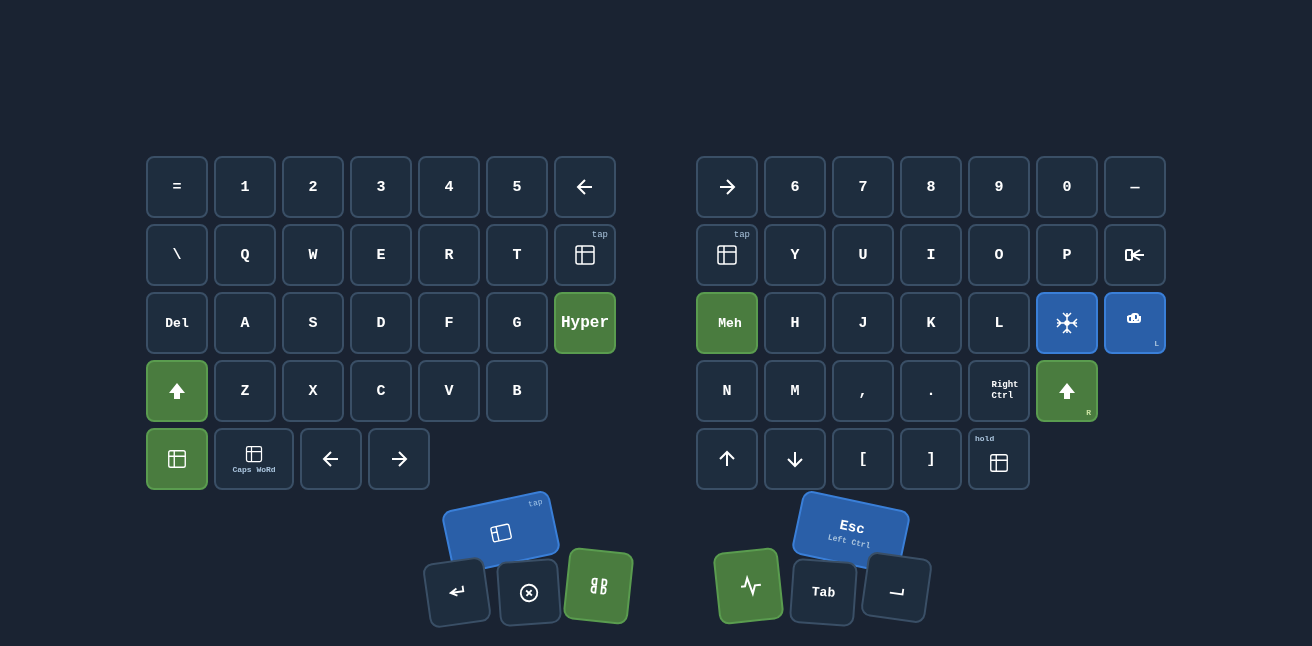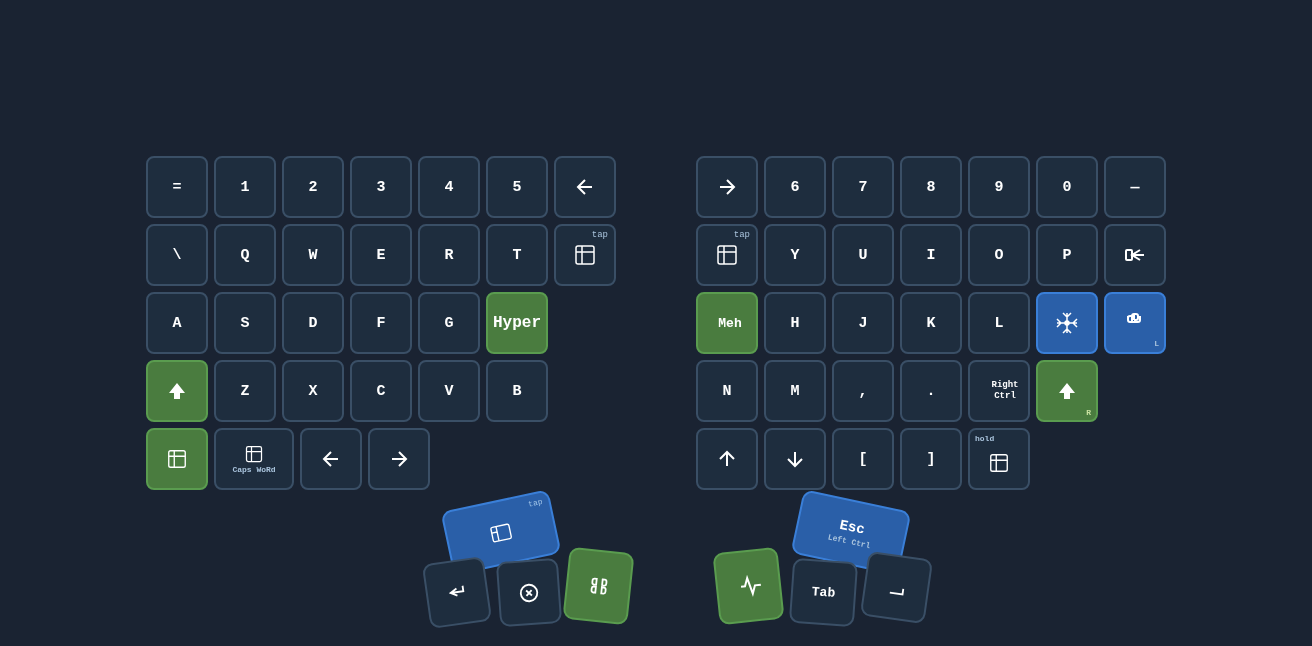--- a/index.html
+++ b/index.html
@@ -160,20 +160,23 @@
         <span class="tap-label">tap</span>
         <svg class="icon-svg" viewBox="0 0 24 24" fill="none" stroke="white" stroke-width="1.5">
           <rect x="3" y="3" width="18" height="18" rx="2"></rect>
           <path d="M3 9h18M9 3v18"></path>
         </svg>
       </div>
     </div>
 
     <div class="key-row">
       <div class="key">
+          <span class="main-label" style="font-size:13px;">Del</span>
+        </div>
+      <div class="key">
           <span class="main-label">A</span>
         </div>
       <div class="key">
           <span class="main-label">S</span>
         </div>
       <div class="key">
           <span class="main-label">D</span>
         </div>
       <div class="key">
           <span class="main-label">F</span>
@@ -332,21 +335,21 @@
       <div class="key">
           <span class="main-label">M</span>
         </div>
       <div class="key">
           <span class="main-label">,</span>
         </div>
       <div class="key">
           <span class="main-label">.</span>
         </div>
       <div class="key">
-          <span style="font-size:9px; text-align:center; line-height:1.2;margin-left:12px;">Right<br>Ctrl</span>
+          <span style="font-size:9px; line-height:1.2;margin-left:12px;">Right<br>Ctrl</span>
         </div>
       <div class="key green">
         <svg class="icon-svg" viewBox="0 0 24 24" fill="white">
           <polygon points="12,4 20,14 15,14 15,20 9,20 9,14 4,14"></polygon>
         </svg>
         <span style="font-size:8px; color:#c8e0a0; position:absolute; bottom:3px; right:5px;">R</span>
       </div>
     </div>
 
     <div class="key-row">

